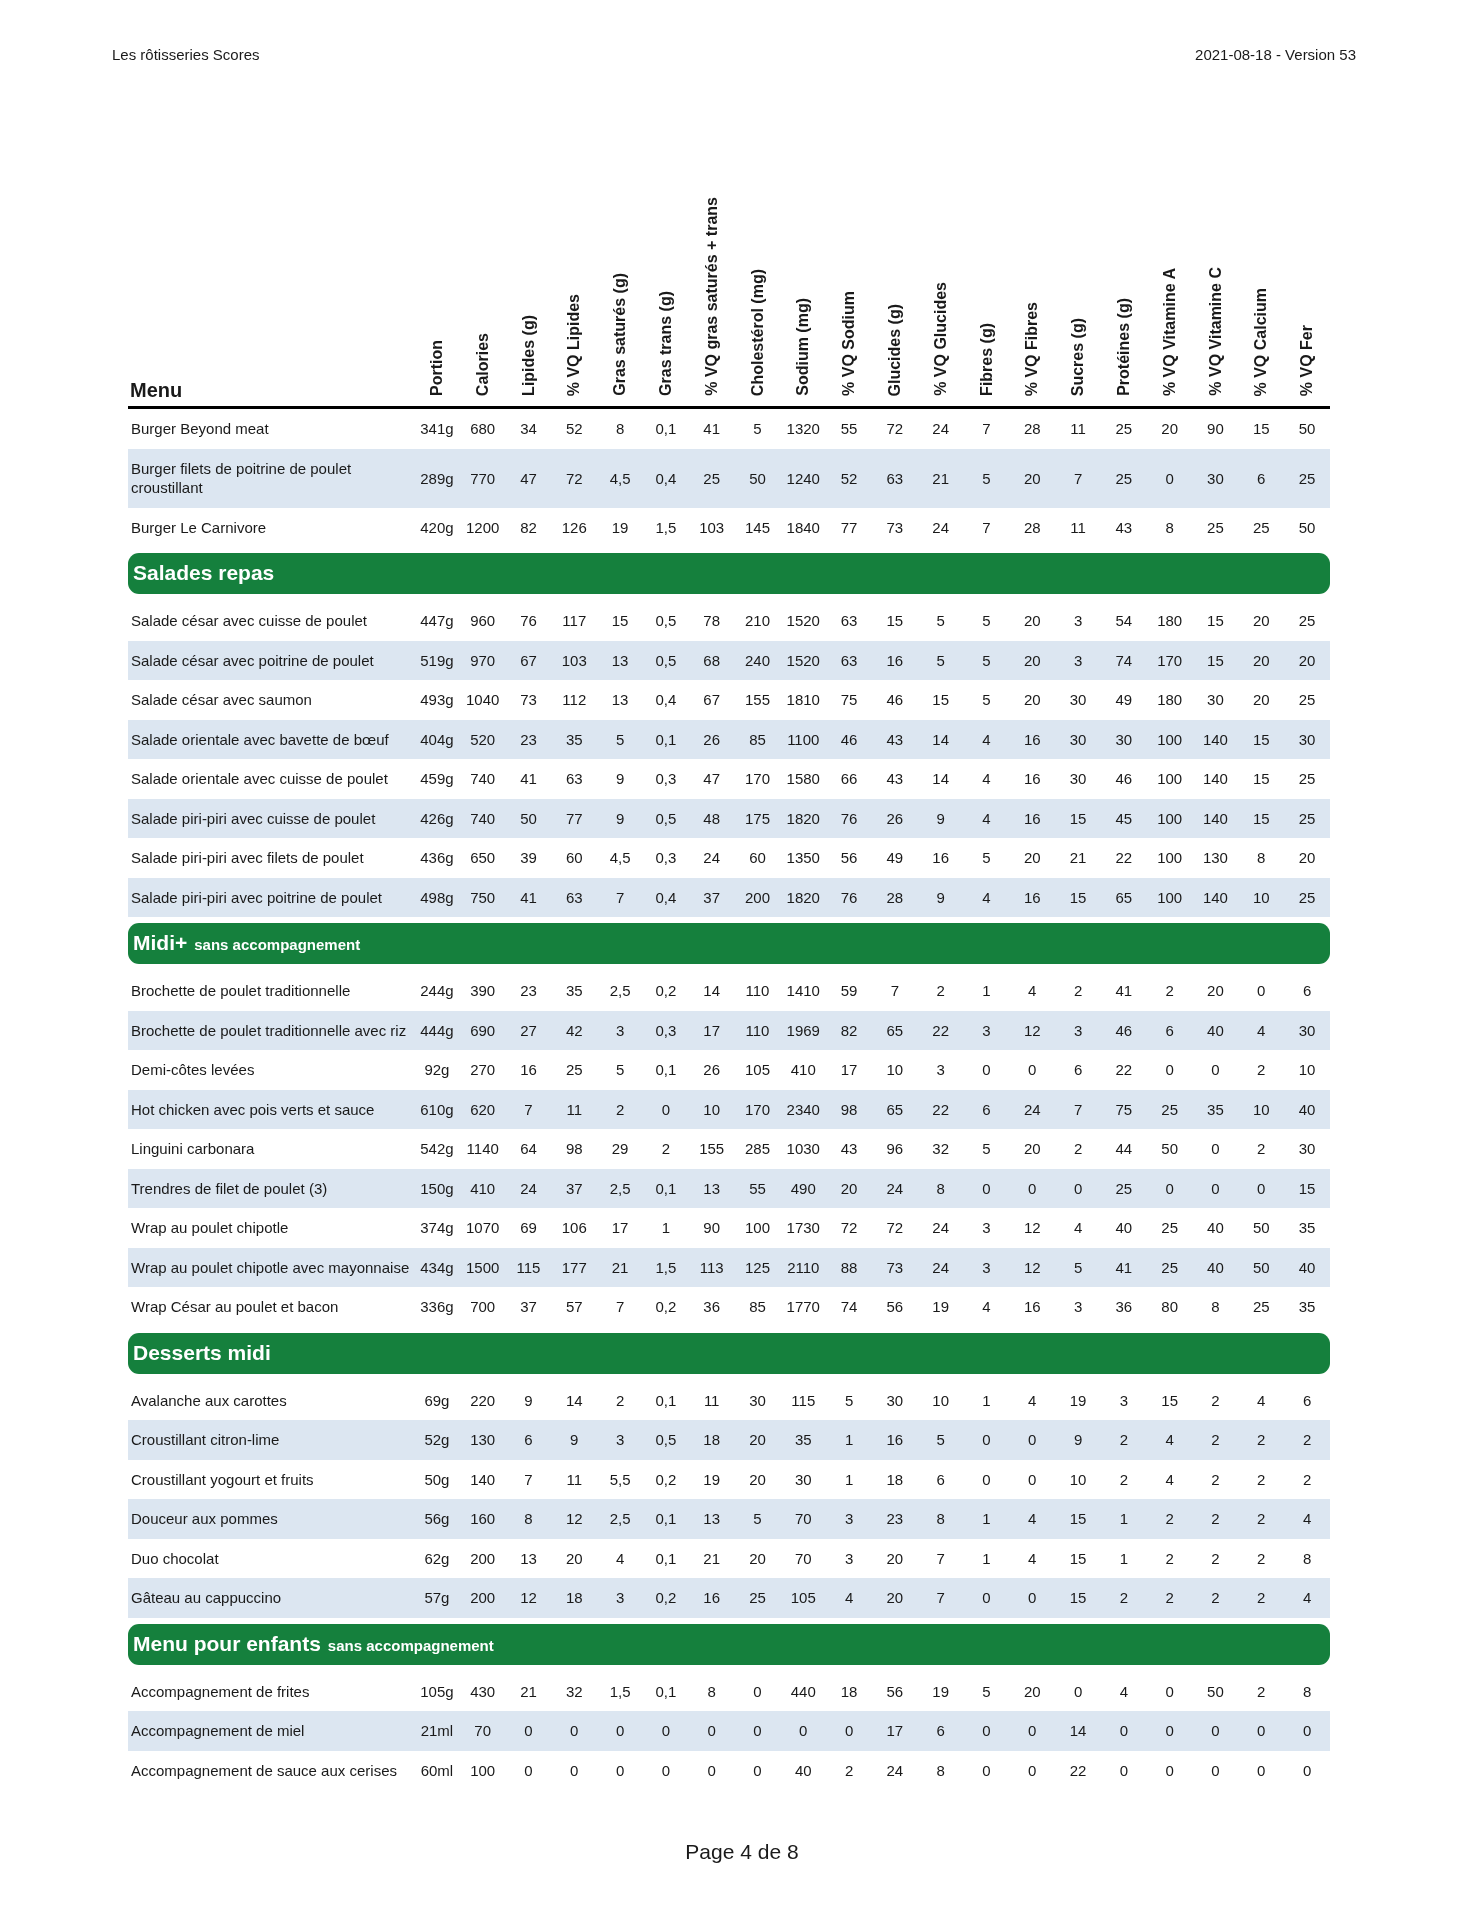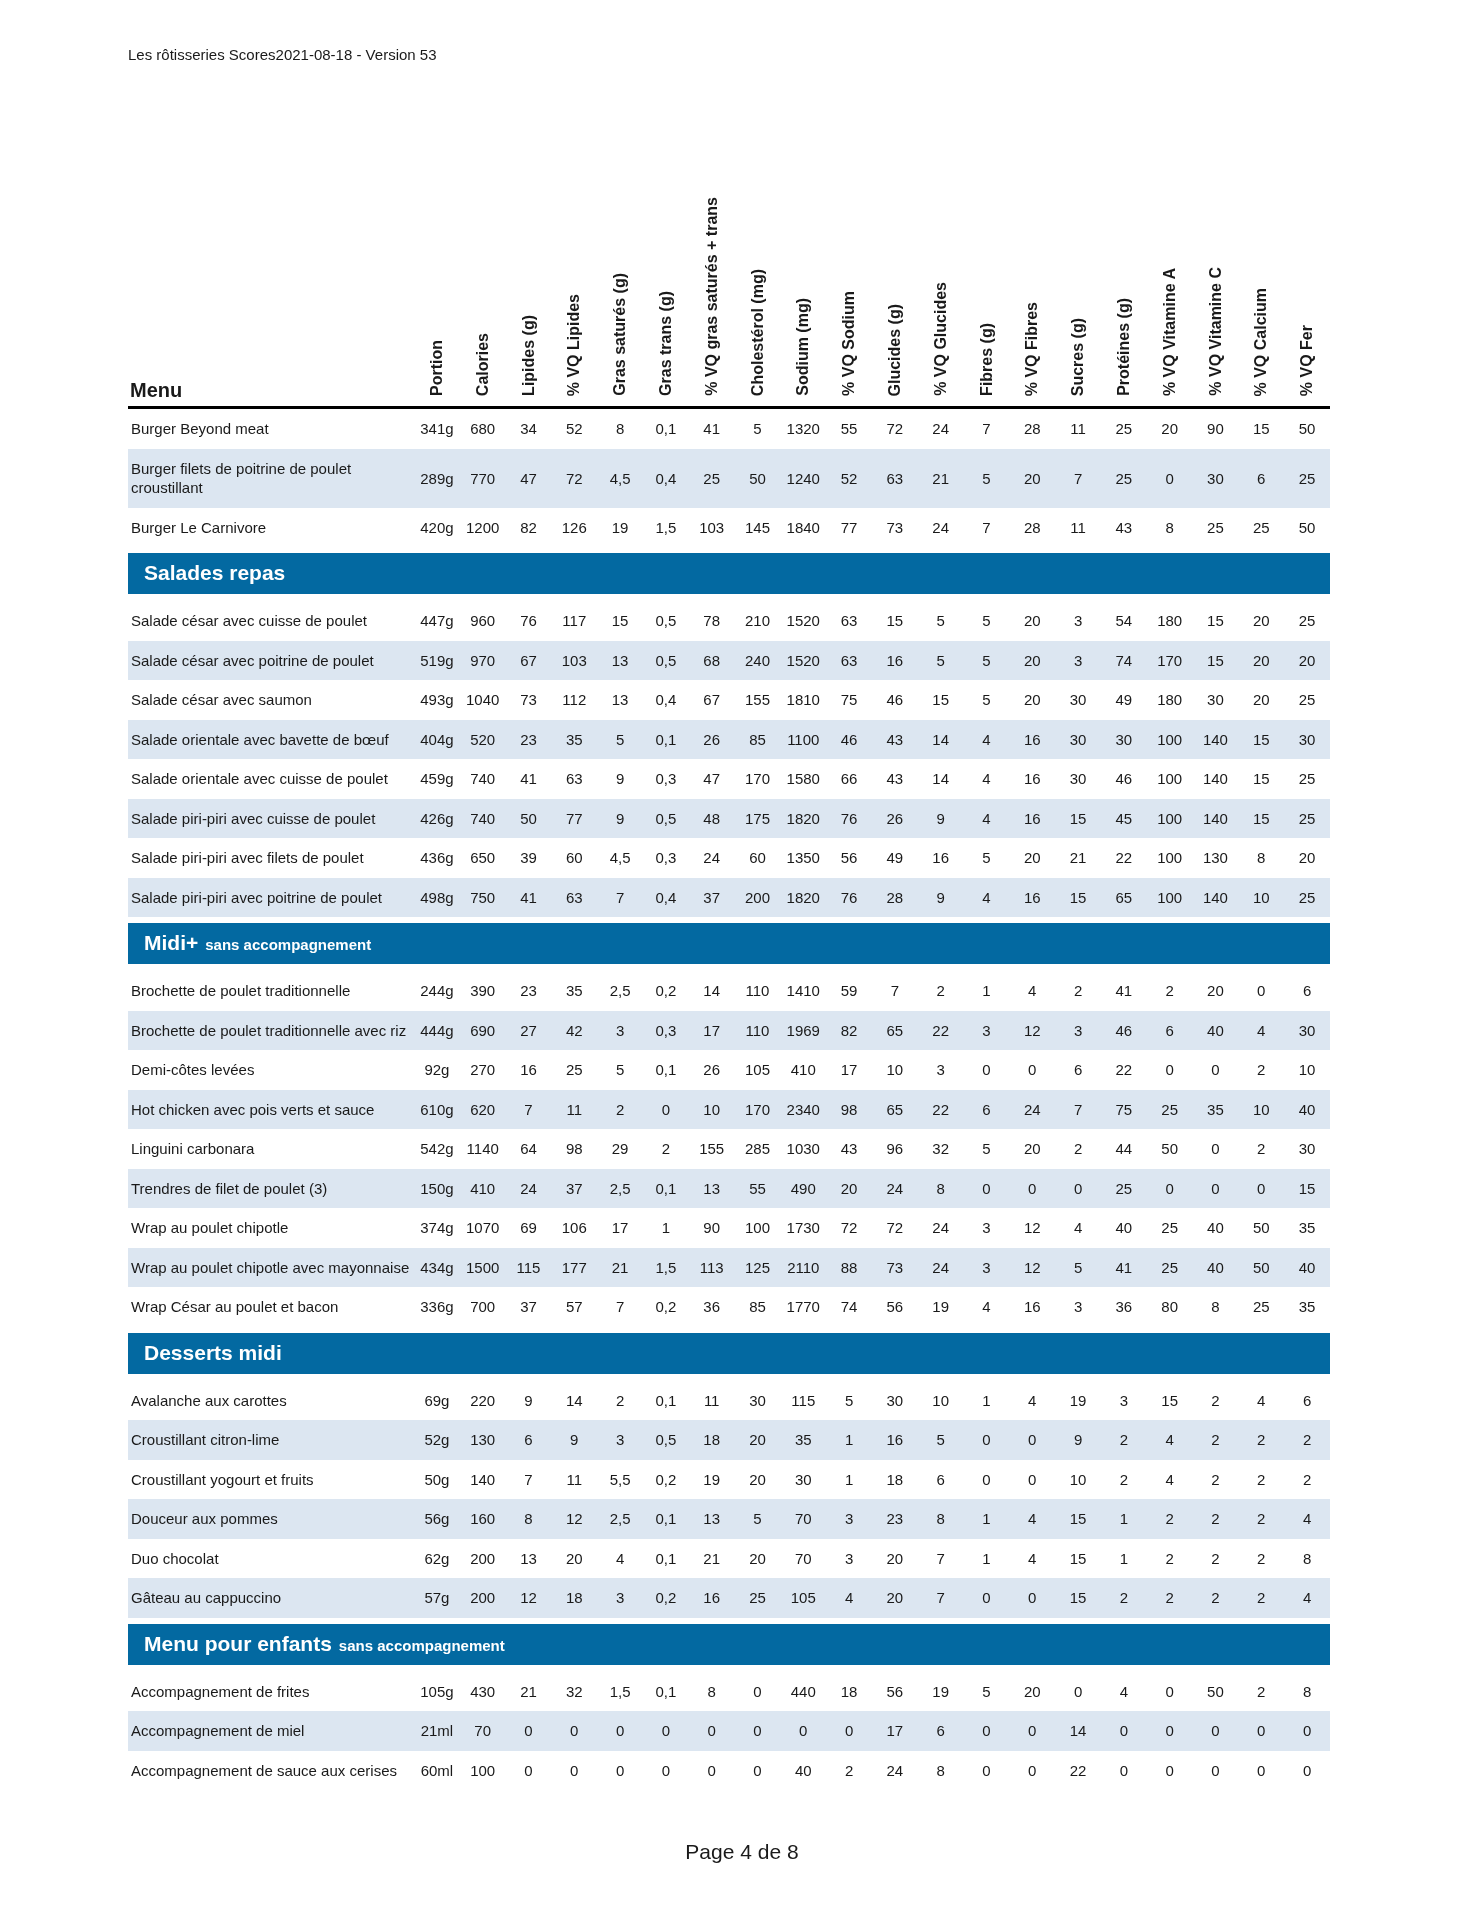--- a/index.html
+++ b/index.html
@@ -8,23 +8,24 @@
     width: 1484px;
     height: 1920px;
     background: #ffffff;
     font-family: "Liberation Sans", sans-serif;
     color: #1a1a1a;
     overflow: hidden;
   }
   .doc-header {
     position: absolute;
     top: 46px;
-    left: 128px;
+    left: 112px;
     right: 128px;
     display: flex;
+    justify-content: space-between;
     font-size: 15px;
   }
   .table-wrap {
     position: absolute;
     top: 128px;
     left: 128px;
   }
   table {
     border-collapse: collapse;
     table-layout: fixed;
@@ -57,23 +58,24 @@
   }
   tbody td { font-size: 15px; vertical-align: middle; }
   .name-cell {
     text-align: left;
     padding: 10px 4px 10px 3px;
     line-height: 1.3;
   }
   .val-cell { text-align: center; padding: 10px 0; }
   tr.stripe td { background: #DCE6F1; }
   tr.bar-row td.section-bar {
-    background: #0369a1;
+    background: #15803d;
     color: #ffffff;
-    padding: 8px 0 9px 16px;
+    padding: 8px 0 9px 5px;
+    border-radius: 11px;
   }
   .sec-title { font-weight: bold; font-size: 21px; }
   .sec-sub { font-weight: bold; font-size: 15px; margin-left: 7px; }
   .name-sub { font-size: 15px; }
   tr.spacer-row td { padding: 0; height: 6px; background: #ffffff; }
   .doc-footer {
     position: absolute;
     top: 1840px;
     left: 0;
     width: 100%;

